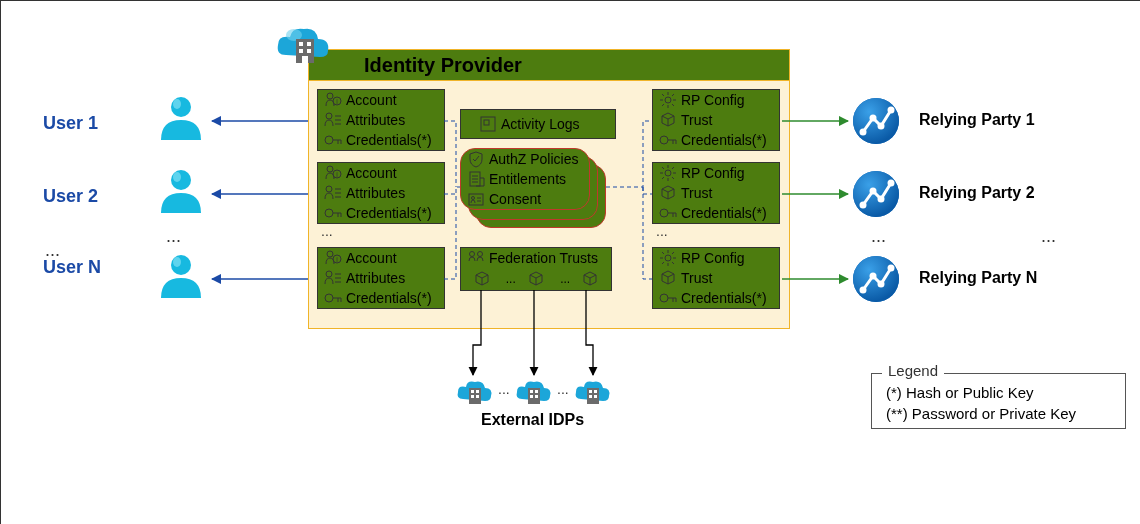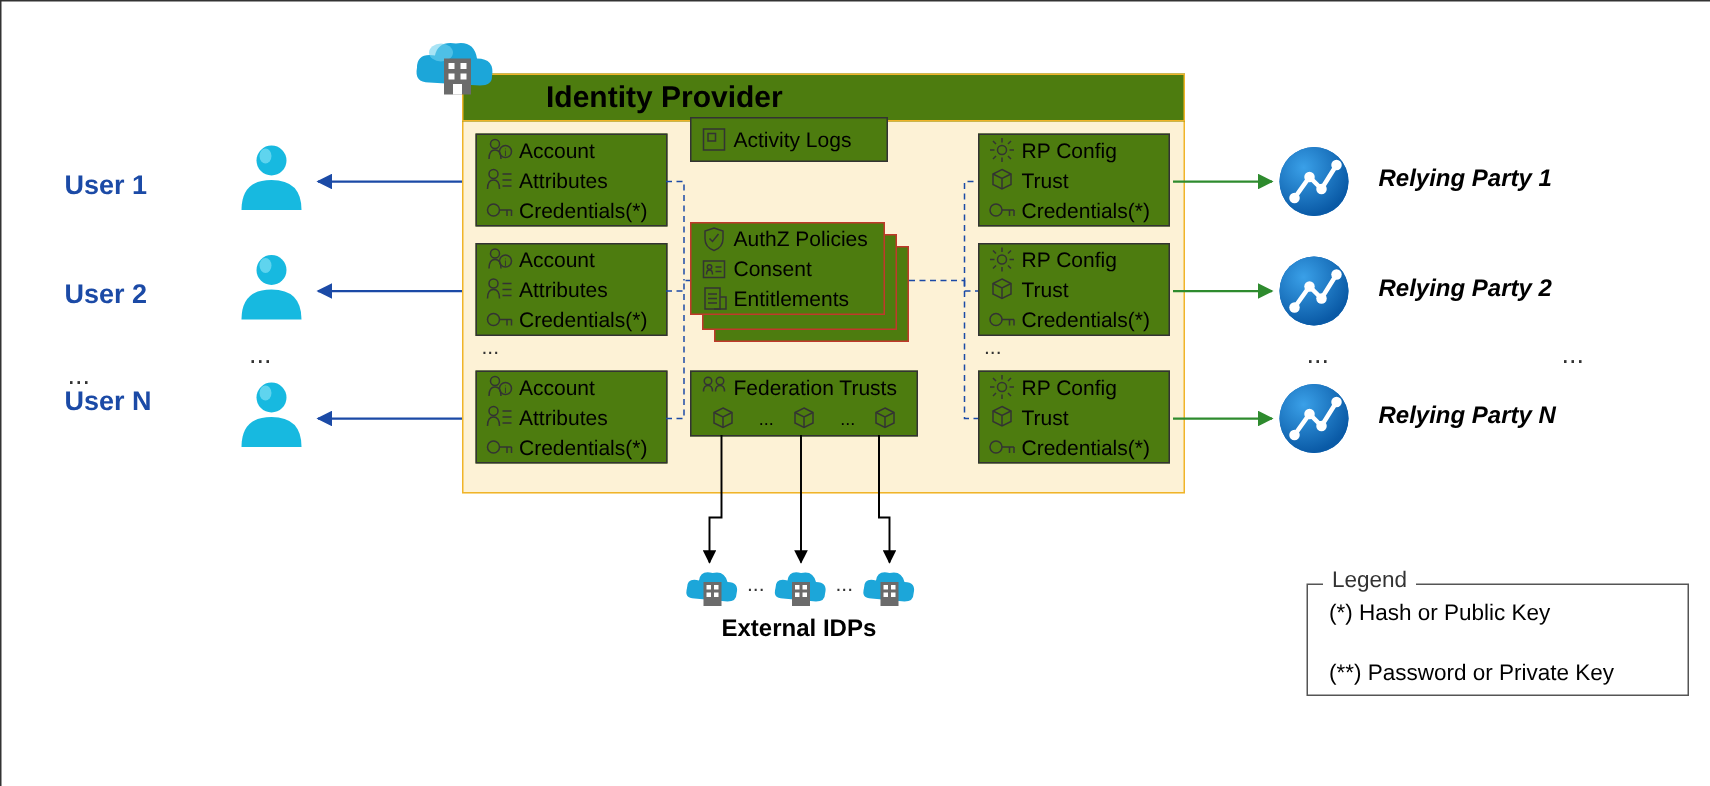--- a/index.html
+++ b/index.html
@@ -6,25 +6,25 @@
   body{width:1140px;height:524px;border:1px solid #333;position:relative;
        font-family:"Segoe UI",Arial,sans-serif;background:#fff;}
   .user-label{position:absolute;color:#1b4aa6;font-weight:600;font-size:18px;text-align:center;}
   .user-icon{position:absolute;}
   .dots{position:absolute;font-size:18px;color:#333;}
   .idp-box{position:absolute;background:#fdf2d6;border:1px solid #f0b429;}
   .idp-title-bar{position:absolute;background:#4d7c0f;border:1px solid #f0b429;}
   .idp-title{font-size:20px;font-weight:700;color:#000;padding:4px 0 0 55px;}
   .cloud-building{position:absolute;}
   .data-box{position:absolute;border:1px solid #333;background:#4d7c0f;font-size:14px;}
-  .data-box.red{border-color:#c0392b;}
+  .data-box.red{border-color:#c0392b;border-radius:15px;}
   .data-row{display:flex;align-items:center;padding:1px 6px;}
   .data-row .mini-ico{width:18px;flex:0 0 18px;}
   .data-row span{padding-left:4px;}
-  .rp-label{position:absolute;font-weight:700;font-size:16px;color:#000;font-style:italic;}
+  .rp-label{position:absolute;font-weight:700;font-size:16px;color:#000;}
   .rp-icon{position:absolute;}
   .ext-label{position:absolute;font-weight:700;font-size:16px;color:#000;}
   .legend-box{position:absolute;border:1px solid #555;padding:10px 14px 6px;font-size:15px;}
   .legend-title{position:absolute;top:-12px;left:10px;background:#fff;padding:0 6px;font-size:15px;color:#333;}
   .arrow{position:absolute;}
 </style>
 </head>
 <body>
 
 <svg width="0" height="0" style="position:absolute">
@@ -236,49 +236,49 @@
       <span>Attributes</span>
     </div>
   <div class="data-row">
       <svg class="mini-ico" width="18" height="18">
         <use href="#mini-key"></use>
       </svg>
       <span>Credentials(*)</span>
     </div>
 </div>
 
-<div class="data-box" style="left:459px;top:77px;width:130px;padding:4px 0">
+<div class="data-box" style="left:459px;top:108px;width:130px;padding:4px 12px">
   <div class="data-row">
       <svg class="mini-ico" width="18" height="18">
         <use href="#mini-log"></use>
       </svg>
       <span>Activity Logs</span>
     </div>
 </div>
 
 <div class="data-box red" style="left:475px;top:163px;width:128px;height:62px"></div>
 <div class="data-box red" style="left:467px;top:155px;width:128px;height:62px"></div>
 <div class="data-box red" style="left:459px;top:147px;width:128px">
   <div class="data-row">
       <svg class="mini-ico" width="18" height="18">
         <use href="#mini-shield"></use>
       </svg>
       <span>AuthZ Policies</span>
     </div>
   <div class="data-row">
       <svg class="mini-ico" width="18" height="18">
+        <use href="#mini-ent"></use>
+      </svg>
+      <span>Entitlements</span>
+    </div>
+  <div class="data-row">
+      <svg class="mini-ico" width="18" height="18">
         <use href="#mini-consent"></use>
       </svg>
       <span>Consent</span>
-    </div>
-  <div class="data-row">
-      <svg class="mini-ico" width="18" height="18">
-        <use href="#mini-ent"></use>
-      </svg>
-      <span>Entitlements</span>
     </div>
 </div>
 
 <div class="data-box" style="left:459px;top:246px;width:150px">
   <div class="data-row">
       <svg class="mini-ico" width="18" height="18">
         <use href="#mini-fed"></use>
       </svg>
       <span>Federation Trusts</span>
     </div>
@@ -413,17 +413,17 @@
 <div class="ext-label" style="left:480px;top:410px">External IDPs</div>
 
 <svg class="arrow" style="left:440px;top:289px" width="200" height="95">
   <g stroke="#000" stroke-width="1.3" fill="none">
     <path d="M40 0 L40 55 L32 55 L32 85" marker-end="url(#arr-black)"></path>
     <path d="M93 0 L93 85" marker-end="url(#arr-black)"></path>
     <path d="M145 0 L145 55 L152 55 L152 85" marker-end="url(#arr-black)"></path>
   </g>
 </svg>
 
-<div class="legend-box" style="left:870px;top:388px;width:225px">
+<div class="legend-box" style="left:870px;top:372px;width:225px">
   <div class="legend-title">Legend</div>
   <div>(*) Hash or Public Key</div>
-  <div style="margin-top:23px">(**) Password or Private Key</div>
+  <div style="margin-top:4px">(**) Password or Private Key</div>
 </div>
 
 </body></html>

